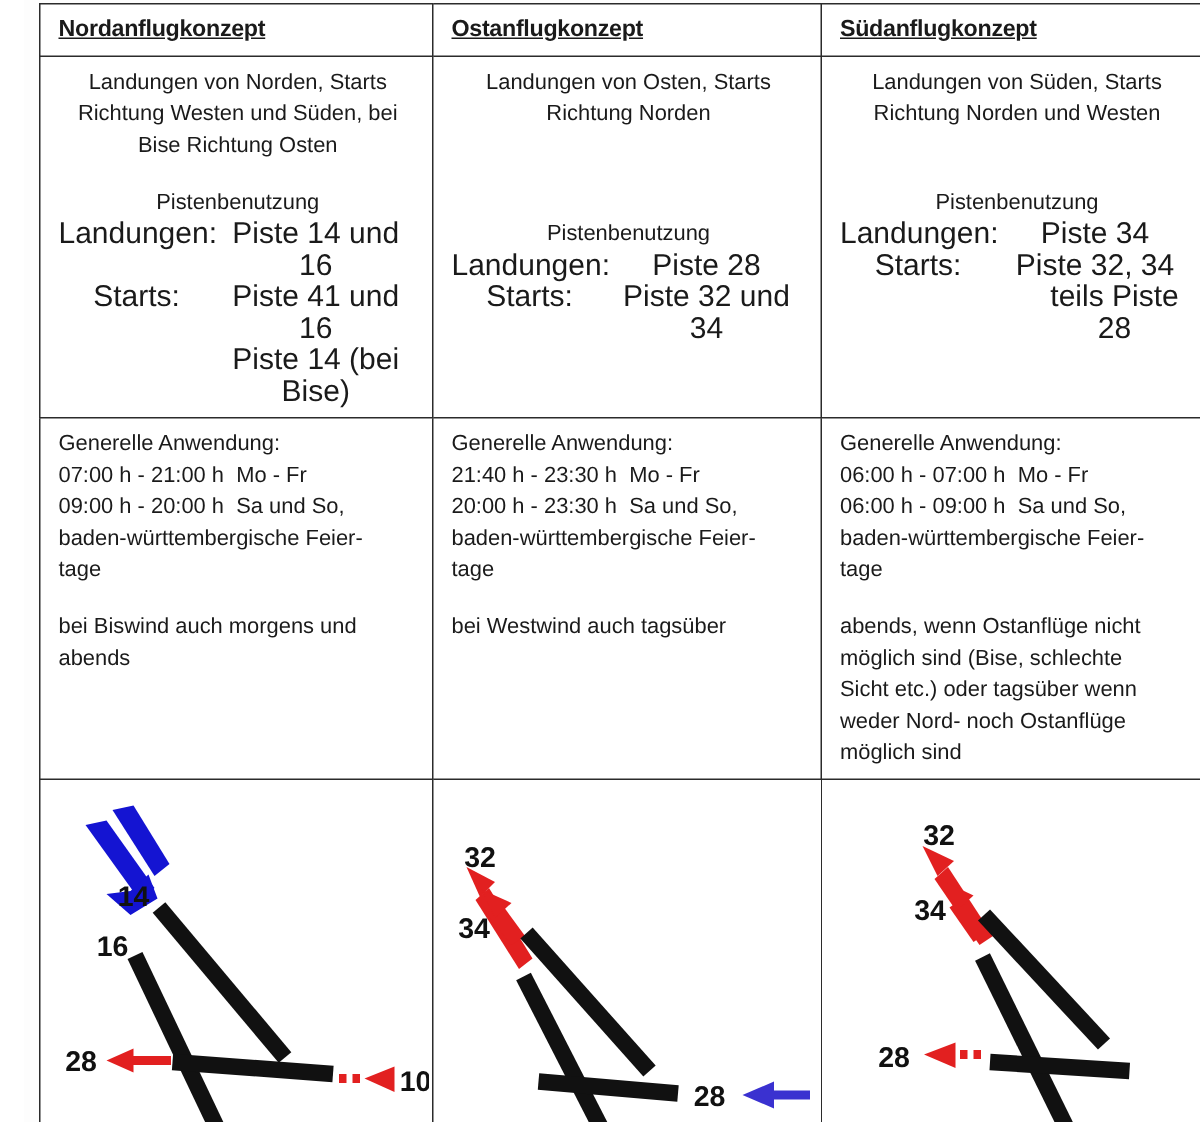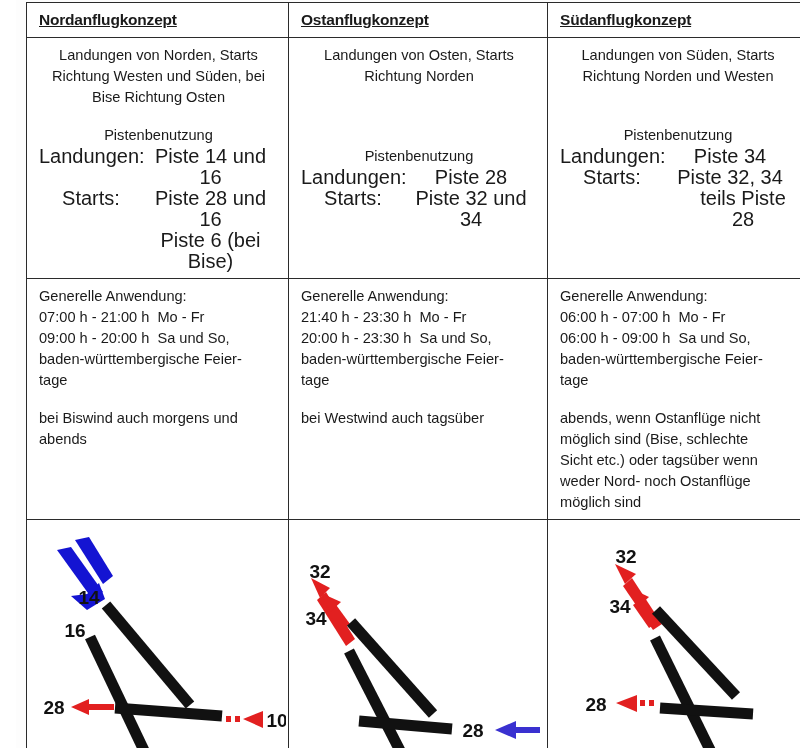--- a/index.html
+++ b/index.html
@@ -118,25 +118,25 @@
 Richtung Westen und Süden, bei
 Bise Richtung Osten</div>
             <div class="spacer-line"></div>
             <div class="bold-label">Pistenbenutzung</div>
             <div class="pist-row">
               <span class="pist-key">Landungen:</span>
               <span class="pist-val">Piste 14 und 16</span>
             </div>
             <div class="pist-row">
               <span class="pist-key">Starts:</span>
-              <span class="pist-val">Piste 28 und 16</span>
+              <span class="pist-val">Piste 41 und 16</span>
             </div>
             <div class="pist-row">
               <span class="pist-key"></span>
-              <span class="pist-val">Piste 6 (bei Bise)</span>
+              <span class="pist-val">Piste 14 (bei Bise)</span>
             </div>
           </div>
         </td>
 
         <td>
           <div class="cell-pad">
             <div class="body-text">Landungen von Osten, Starts
 Richtung Norden</div>
             <div class="spacer-line" style="height:59px"></div>
             <div class="bold-label">Pistenbenutzung</div>

